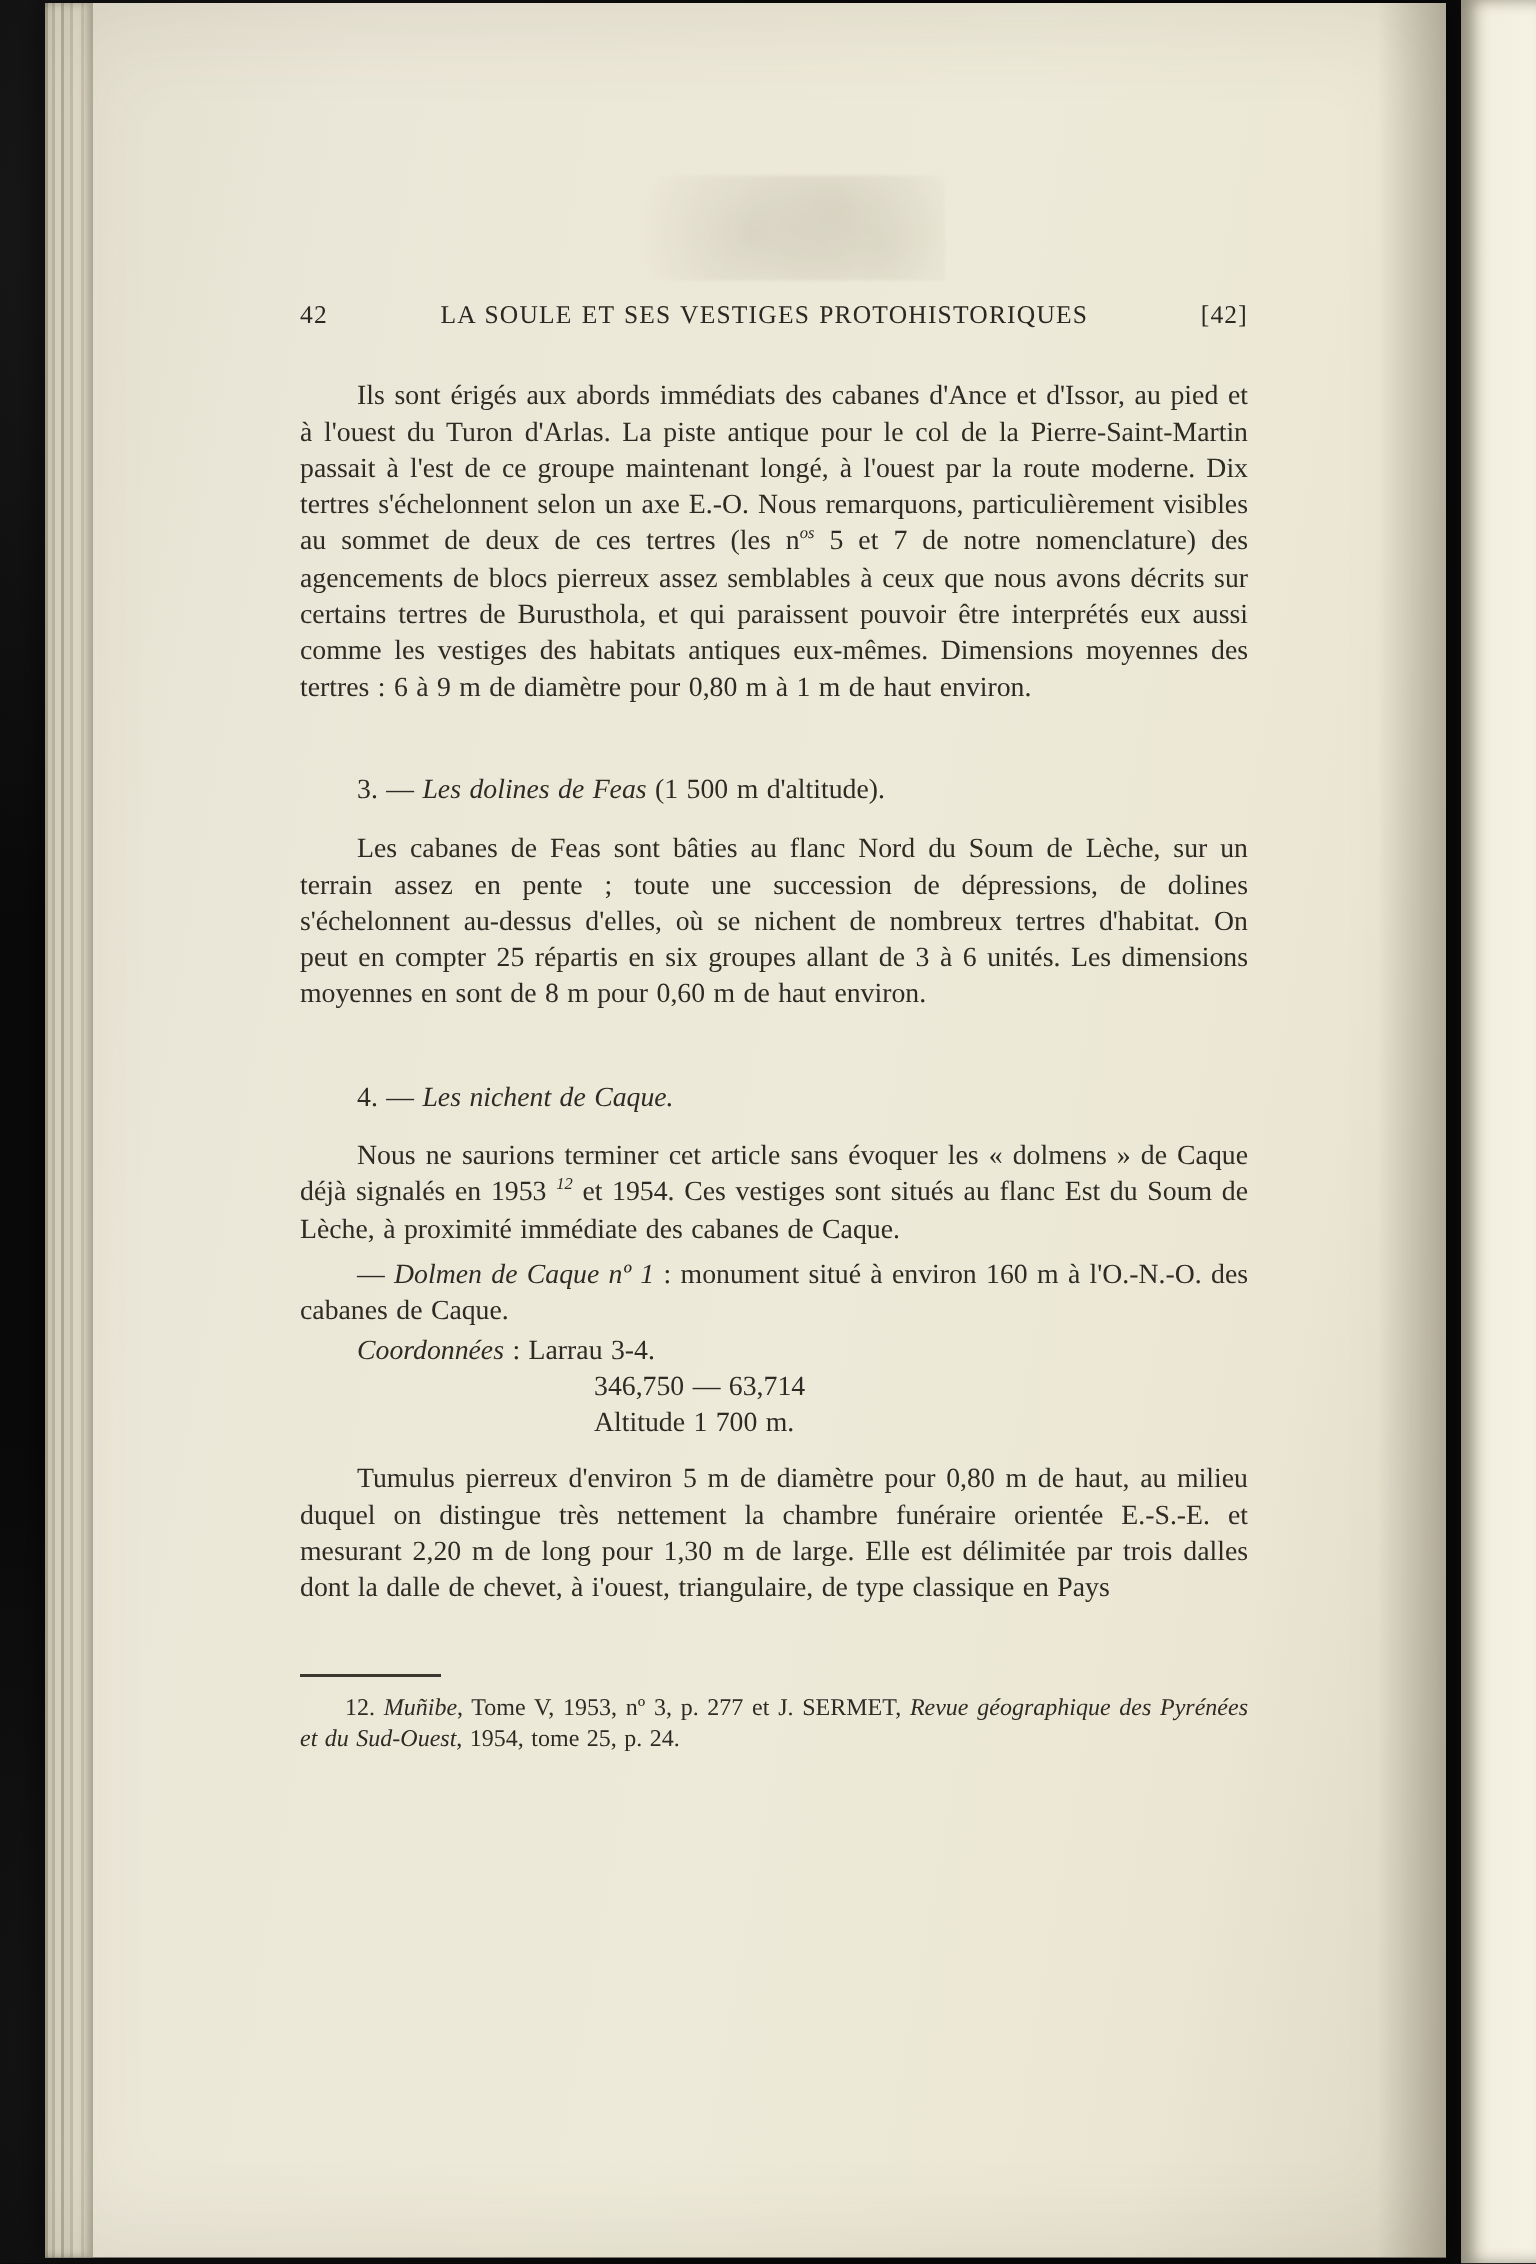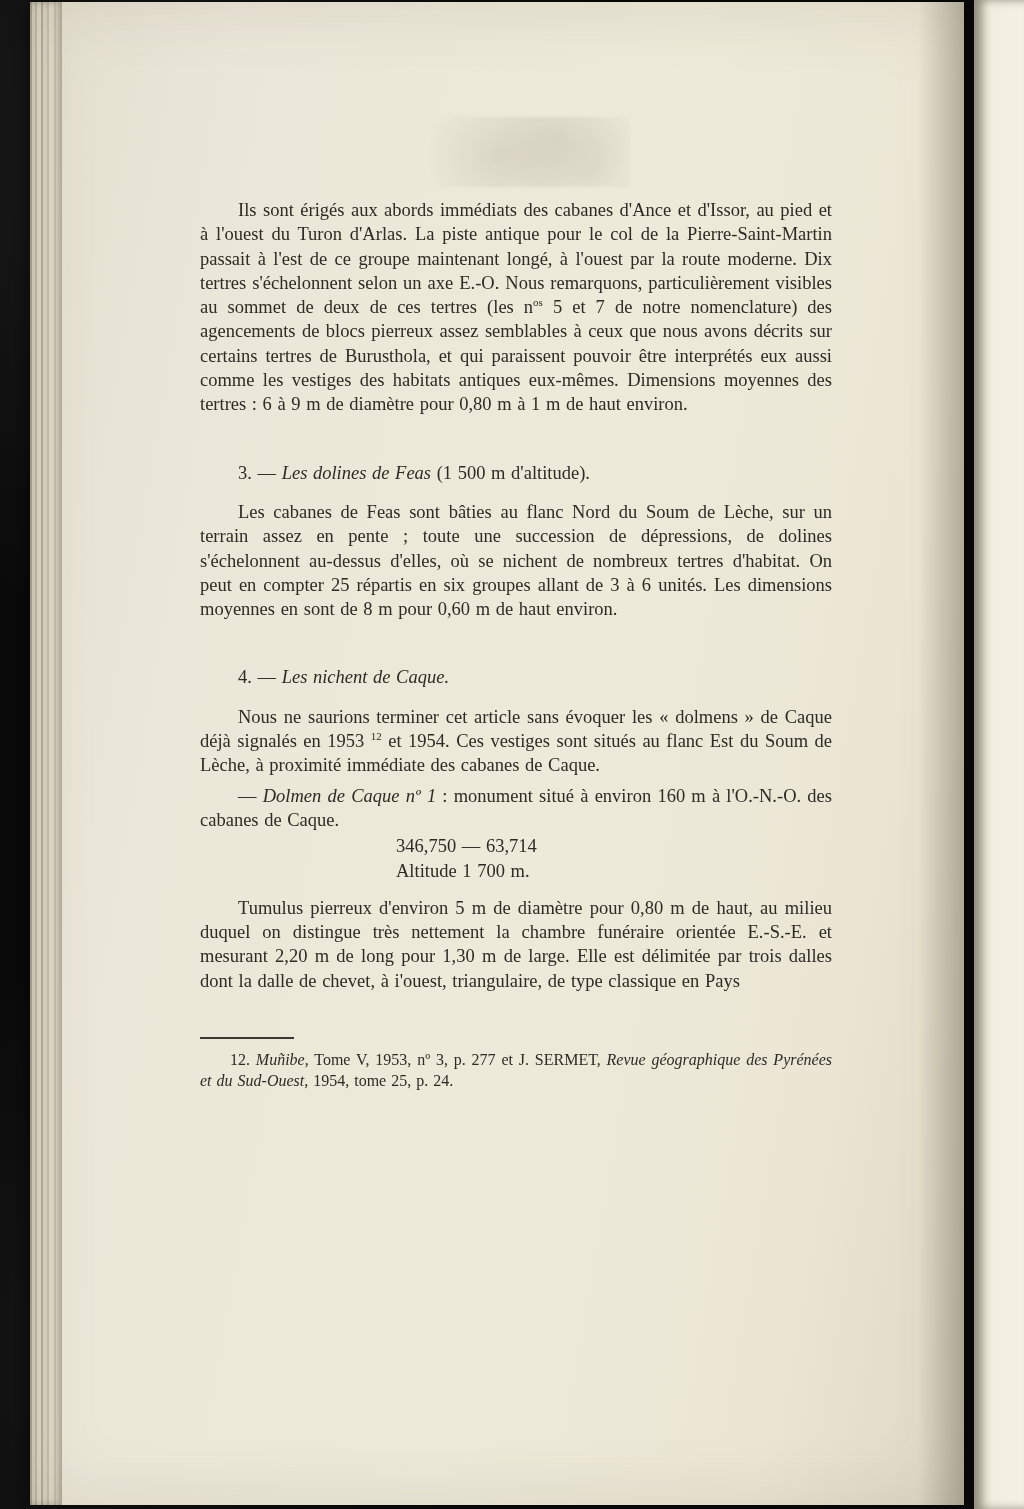--- a/index.html
+++ b/index.html
@@ -116,20 +116,21 @@
   p.body {
     margin: 0;
     text-align: justify;
   }
   p.body + p.body { margin-top: 6px; }
   .indent { text-indent: 38px; }
   sup {
     font-size: 11px;
     line-height: 0;
     vertical-align: super;
+    font-style: italic;
   }
   .coords {
     margin-top: 2px;
   }
   .coords .line1 { margin-left: 38px; }
   .coords .line2, .coords .line3 { margin-left: 196px; }
   .footnote {
     margin-top: 40px;
   }
   .footnote-rule {
@@ -150,35 +151,41 @@
 <body>
 
 <div class="stage">
 
   <div class="book-page">
     <div class="fore-edge"></div>
     <div class="smudge"></div>
 
     <div class="content">
 
+      <div class="running-header">
+        <span class="folio">42</span>
+        <span class="title">LA SOULE ET SES VESTIGES PROTOHISTORIQUES</span>
+        <span class="folio">[42]</span>
+      </div>
 
       <div class="section">
         <p class="body indent"><span>Ils sont érigés aux abords immédiats des cabanes d'Ance et d'Issor, au pied et à l'ouest du Turon d'Arlas. La piste antique pour le col de la Pierre-Saint-Martin passait à l'est de ce groupe maintenant longé, à l'ouest par la route moderne. Dix tertres s'échelonnent selon un axe E.-O. Nous remarquons, particulièrement visibles au sommet de deux de ces tertres (les n</span><sup>os</sup><span> 5 et 7 de notre nomenclature) des agencements de blocs pierreux assez semblables à ceux que nous avons décrits sur certains tertres de Burusthola, et qui paraissent pouvoir être interprétés eux aussi comme les vestiges des habitats antiques eux-mêmes. Dimensions moyennes des tertres : 6 à 9 m de diamètre pour 0,80 m à 1 m de haut environ.</span></p>
       </div>
 
       <div class="section">
         <p class="heading"><span>3. — </span><span class="it">Les dolines de Feas</span><span> (1 500 m d'altitude).</span></p>
         <p class="body indent">Les cabanes de Feas sont bâties au flanc Nord du Soum de Lèche, sur un terrain assez en pente ; toute une succession de dépressions, de dolines s'échelonnent au-dessus d'elles, où se nichent de nombreux tertres d'habitat. On peut en compter 25 répartis en six groupes allant de 3 à 6 unités. Les dimensions moyennes en sont de 8 m pour 0,60 m de haut environ.</p>
       </div>
 
       <div class="section">
         <p class="heading"><span>4. — </span><span class="it">Les nichent de Caque.</span></p>
         <p class="body indent"><span>Nous ne saurions terminer cet article sans évoquer les « dolmens » de Caque déjà signalés en 1953 </span><sup>12</sup><span> et 1954. Ces vestiges sont situés au flanc Est du Soum de Lèche, à proximité immédiate des cabanes de Caque.</span></p>
         <p class="body indent"><span>— </span><span class="it">Dolmen de Caque nº 1</span><span> : monument situé à environ 160 m à l'O.-N.-O. des cabanes de Caque.</span></p>
         <div class="coords">
+          <div class="line1"><span class="it">Coordonnées</span><span> : Larrau 3-4.</span></div>
           <div class="line2">346,750 — 63,714</div>
           <div class="line3">Altitude 1 700 m.</div>
         </div>
         <p class="body indent" style="margin-top:13px">Tumulus pierreux d'environ 5 m de diamètre pour 0,80 m de haut, au milieu duquel on distingue très nettement la chambre funéraire orientée E.-S.-E. et mesurant 2,20 m de long pour 1,30 m de large. Elle est délimitée par trois dalles dont la dalle de chevet, à i'ouest, triangulaire, de type classique en Pays</p>
       </div>
 
       <div class="footnote">
         <hr class="footnote-rule">
         <p><span>12. </span><span class="it">Muñibe</span><span>, Tome V, 1953, nº 3, p. 277 et J. SERMET, </span><span class="it">Revue géographique des Pyrénées et du Sud-Ouest</span><span>, 1954, tome 25, p. 24.</span></p>
       </div>

